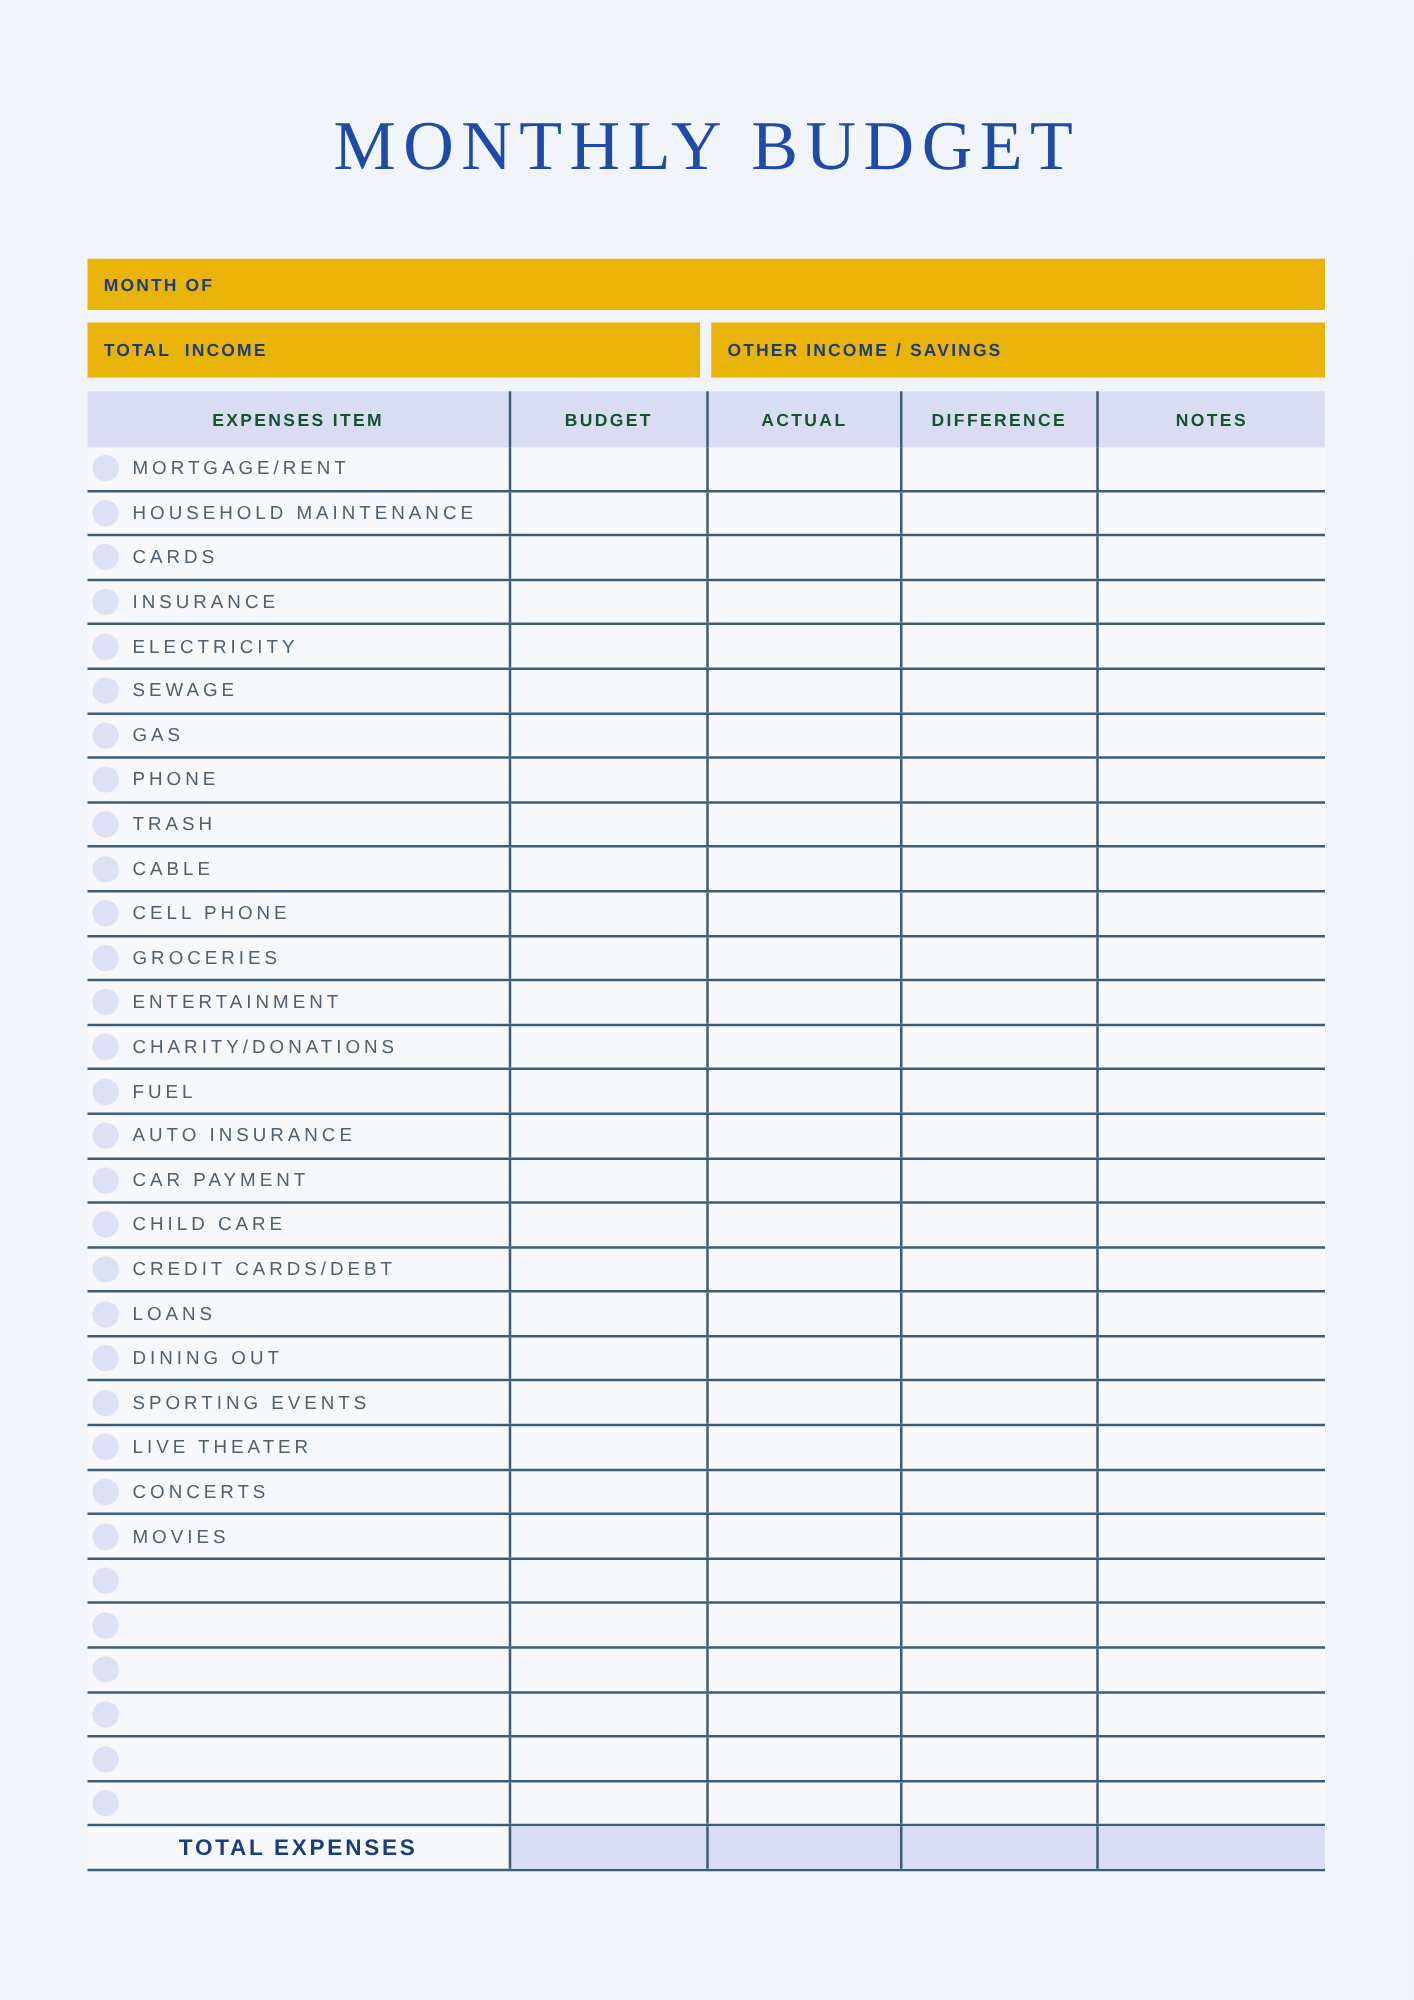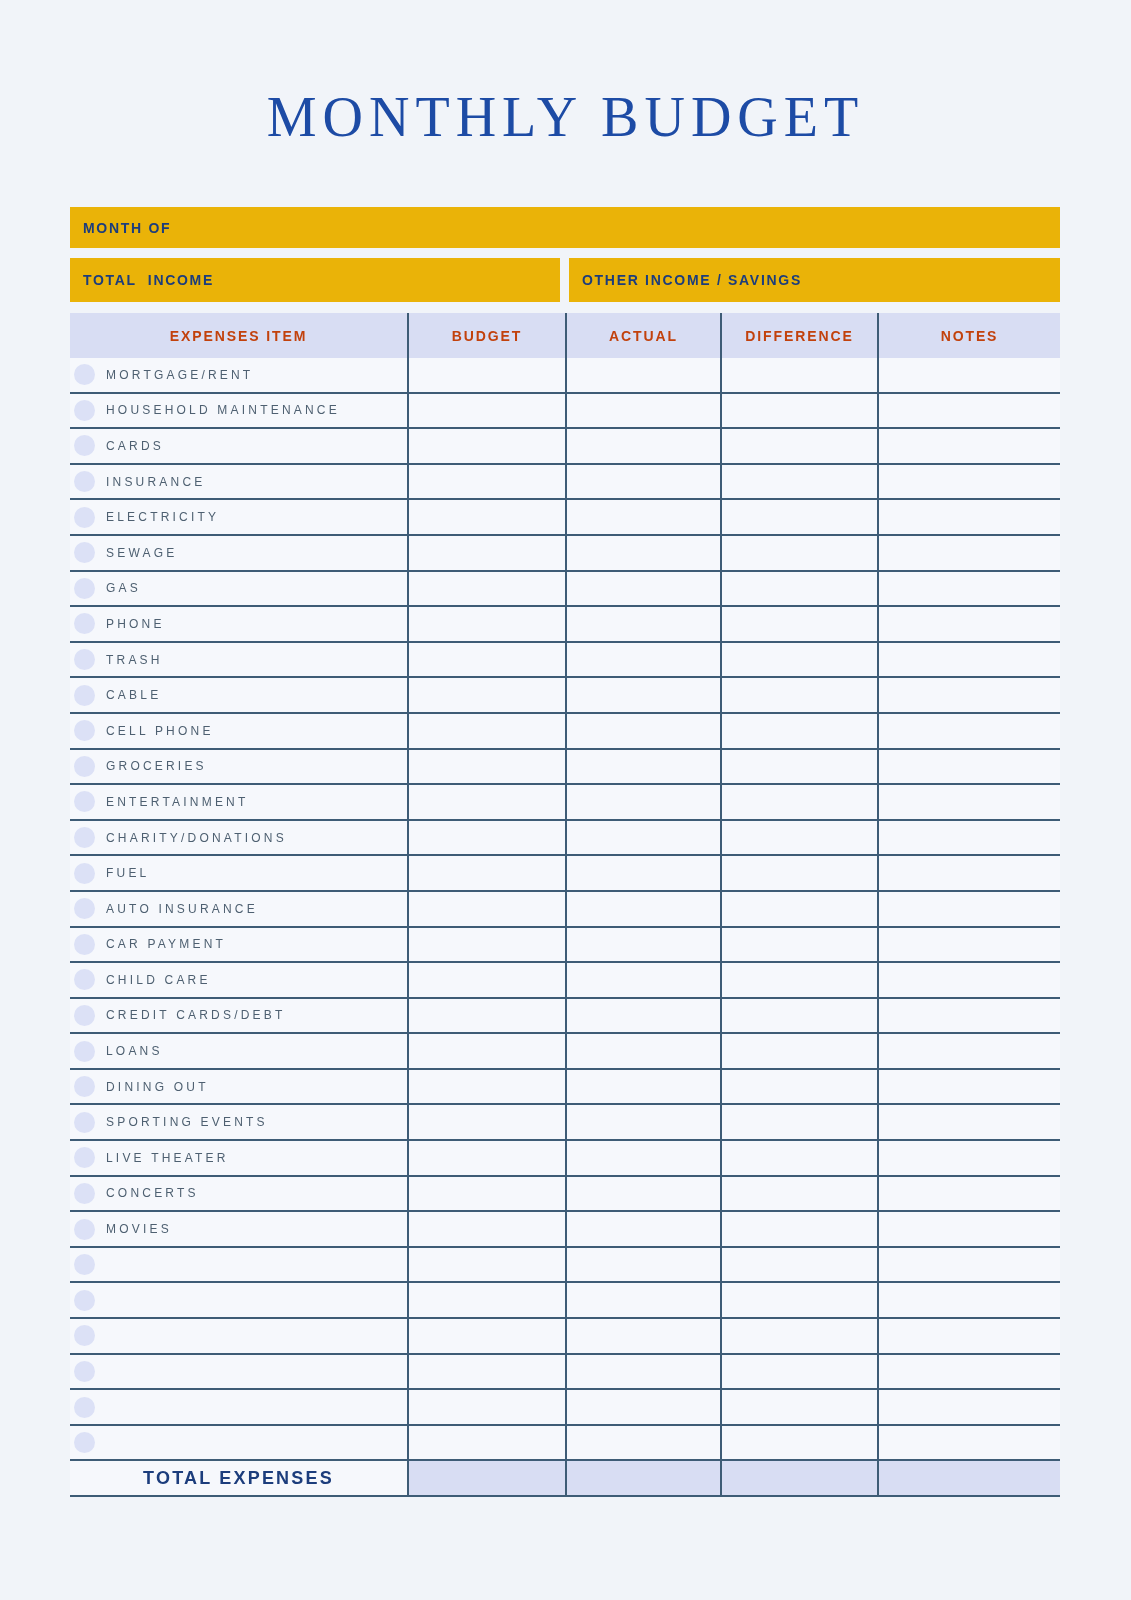--- a/index.html
+++ b/index.html
@@ -31,35 +31,35 @@
     position:absolute; left:70px; top:313px; width:990px;
     background:#f6f8fc;
   }
   .grid-row {
     display:grid;
     grid-template-columns:337px 158px 155px 157px 183px;
   }
   .thead { height:45px; background:#d8ddf3; }
   .th {
     display:flex; align-items:center; justify-content:center;
-    font-weight:bold; font-size:14px; letter-spacing:1.9px; color:#c2410c;
+    font-weight:bold; font-size:14px; letter-spacing:1.9px; color:#14532d;
   }
   .vline { border-left:2px solid #3e5c76; }
   .trow {
     height:35.6px;
     border-bottom:2px solid #3e5c76;
   }
   .cell { height:100%; }
   .c-item { display:flex; align-items:center; padding-left:4px; }
   .bullet {
     width:21px; height:21px; border-radius:50%;
     background:#dce1f6; flex:0 0 auto;
   }
   .item-label {
-    margin-left:11px; font-size:12px; letter-spacing:3.2px;
+    margin-left:11px; font-size:15px; letter-spacing:3.2px;
     color:#4e6071; white-space:nowrap;
   }
   .total-row { height:36px; border-bottom:2px solid #3e5c76; }
   .total-label-cell { display:flex; align-items:center; justify-content:center; }
   .total-label {
     font-weight:bold; font-size:18px; letter-spacing:2.2px; color:#1c3d7c;
   }
   .total-cell { background:#d8ddf3; }
 </style>
 </head>

